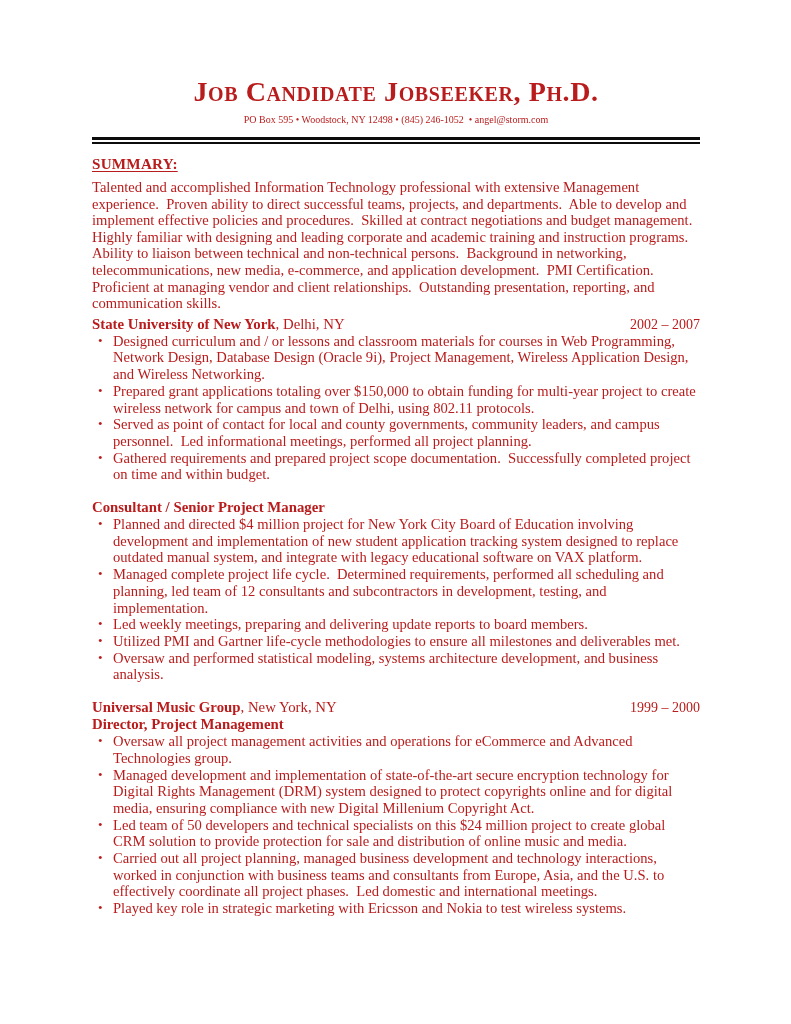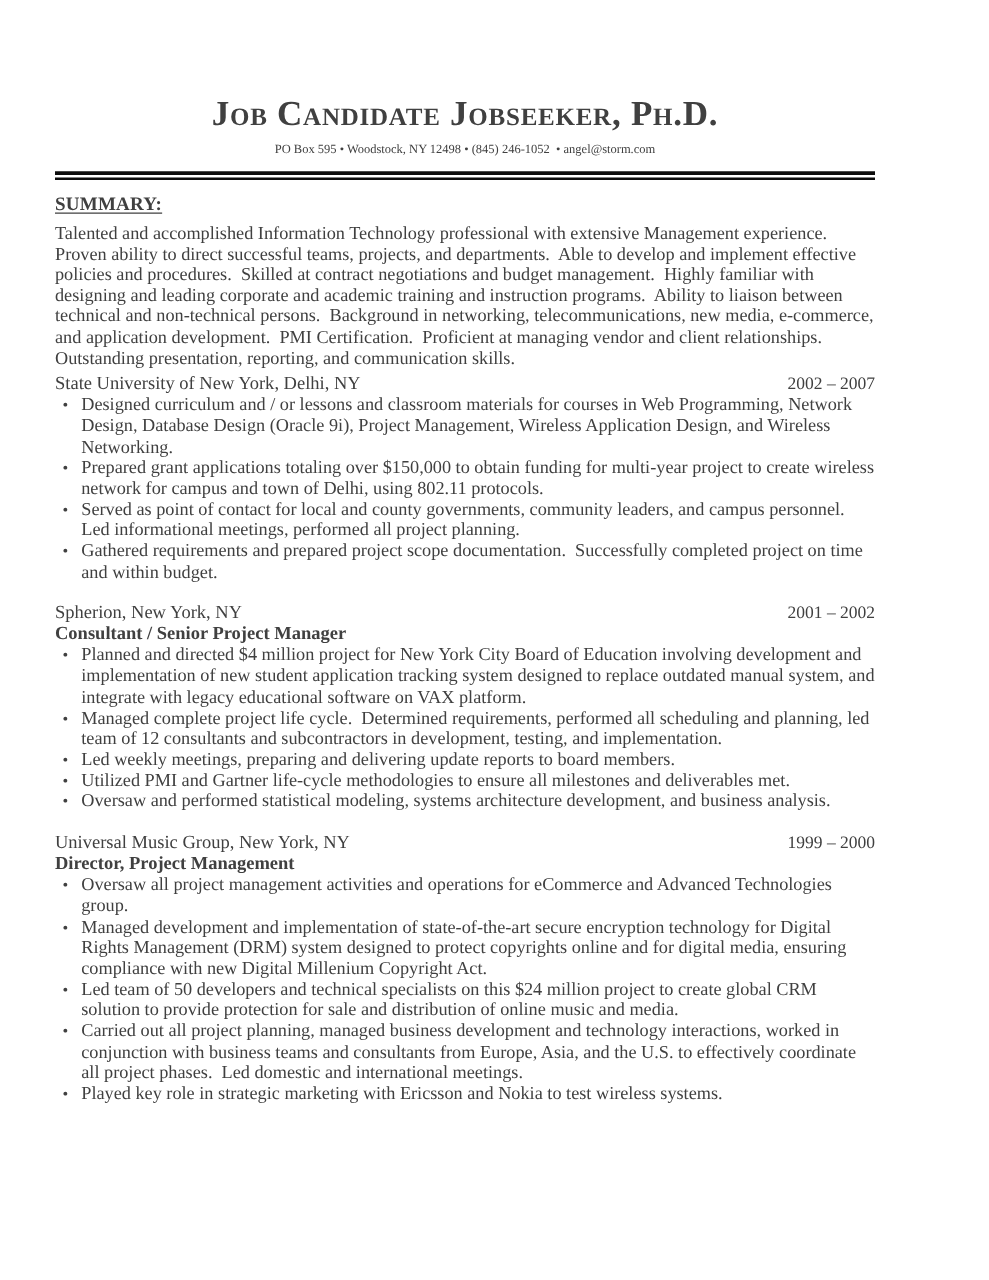--- a/index.html
+++ b/index.html
@@ -2,23 +2,23 @@
 <html><head>
 <meta charset="utf-8">
 <style>
   html, body { margin: 0; padding: 0; background: #ffffff; }
   .page {
     position: relative;
     width: 791px;
     height: 1024px;
     background: #ffffff;
     box-sizing: border-box;
-    padding: 76px 91px 0 44px;
+    padding: 76px 91px 0 92px;
     font-family: "Liberation Serif", serif;
-    color: #404040;
+    color: #b91c1c;
     overflow: hidden;
   }
   .name {
     text-align: center;
     font-weight: bold;
     font-variant: small-caps;
     font-size: 28px;
     letter-spacing: 0.6px;
     line-height: 32px;
   }
@@ -54,21 +54,21 @@
   }
   .job { margin-top: 16px; }
   .job.first { margin-top: 4px; }
   .job-row {
     display: flex;
     justify-content: space-between;
     align-items: baseline;
     font-size: 14.8px;
     line-height: 17px;
   }
-  .employer { font-weight: normal; }
+  .employer { font-weight: bold; }
   .job-location { font-weight: normal; }
   .job-dates { font-weight: normal; font-size: 14px; }
   .job-title {
     font-weight: bold;
     font-size: 14.8px;
     line-height: 17px;
   }
   .bullets { margin: 0; padding: 0; list-style: none; }
   .bullet {
     display: flex;
@@ -123,24 +123,20 @@
             <span class="bullet-text">Served as point of contact for local and county governments, community leaders, and campus personnel.  Led informational meetings, performed all project planning.</span>
           </li>
         <li class="bullet">
             <span class="bullet-marker">•</span>
             <span class="bullet-text">Gathered requirements and prepared project scope documentation.  Successfully completed project on time and within budget.</span>
           </li>
       </ul>
     </div>
 
     <div class="job">
-      <div class="job-row">
-        <div><span class="employer">Spherion</span><span class="job-location">, New York, NY</span></div>
-        <div class="job-dates">2001 – 2002</div>
-      </div>
       <div class="job-title">Consultant / Senior Project Manager</div>
       <ul class="bullets">
         <li class="bullet">
             <span class="bullet-marker">•</span>
             <span class="bullet-text">Planned and directed $4 million project for New York City Board of Education involving development and implementation of new student application tracking system designed to replace outdated manual system, and integrate with legacy educational software on VAX platform.</span>
           </li>
         <li class="bullet">
             <span class="bullet-marker">•</span>
             <span class="bullet-text">Managed complete project life cycle.  Determined requirements, performed all scheduling and planning, led team of 12 consultants and subcontractors in development, testing, and implementation.</span>
           </li>

